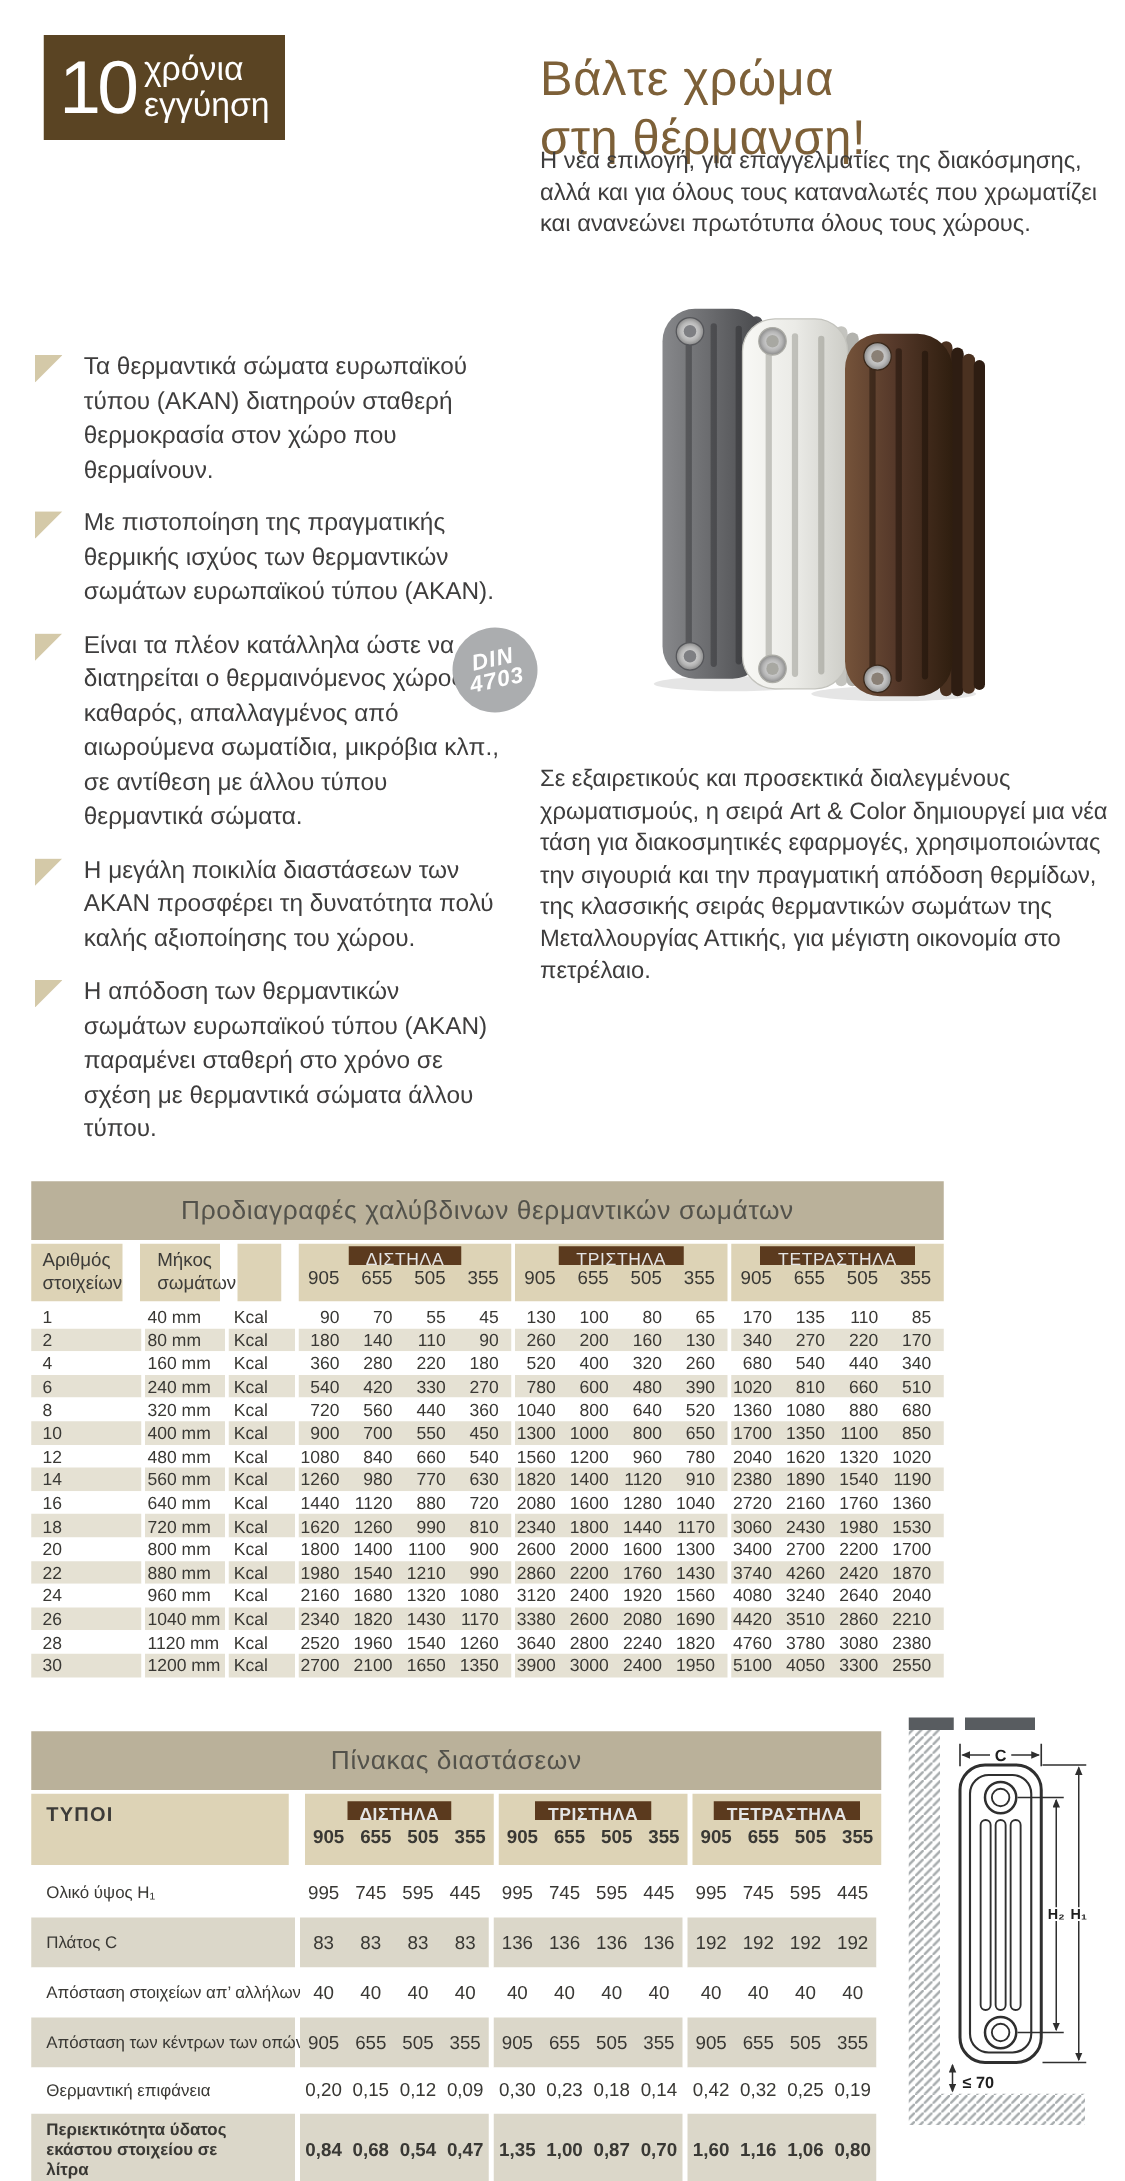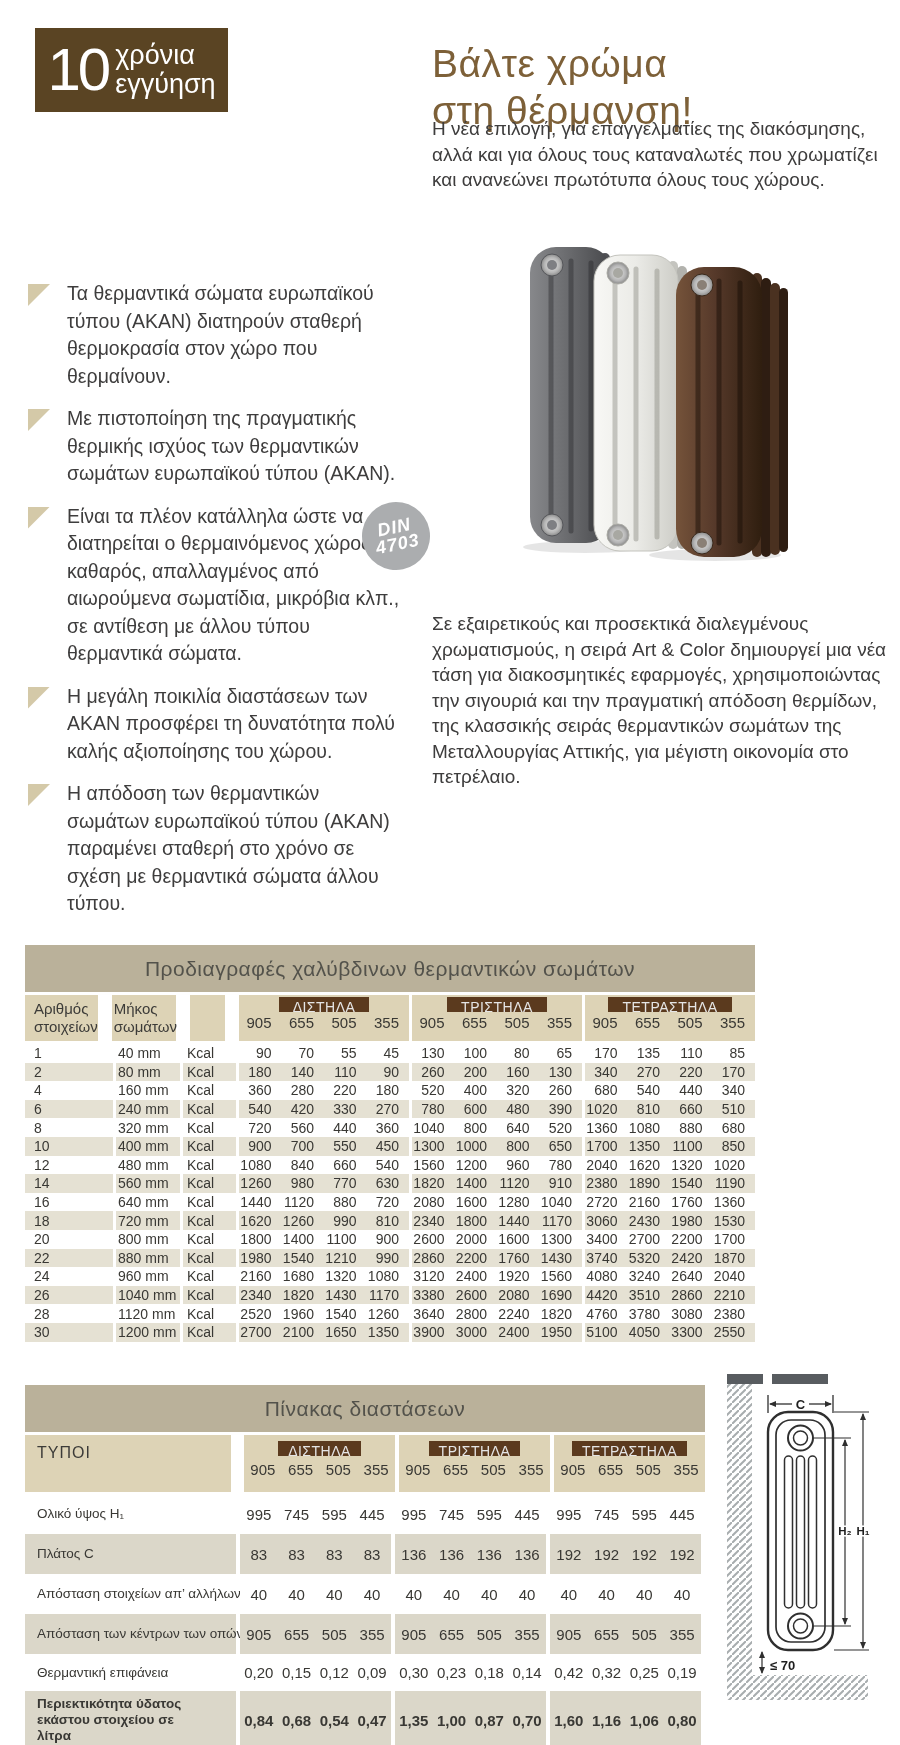--- a/index.html
+++ b/index.html
@@ -50,40 +50,40 @@
   .group-badge{background:var(--table-badge-brown);color:#e5e5e5;font-size:14px;height:15px;line-height:20px;
     padding:0 14px;letter-spacing:0.5px;white-space:nowrap;}
   .num{font-size:15px;color:#393834;}
 
   
   .table1{position:absolute;left:25px;top:945px;width:730px;}
   .t1-header{display:flex;gap:14px;margin-top:3px;height:46px;}
   .hcell{background:var(--header-beige);display:flex;flex-direction:column;justify-content:center;
     font-size:15px;line-height:18px;color:#3c3b38;}
   .h-num{width:88px;padding-left:9px;}
-  .h-len{width:64px;padding-left:2px;}
+  .h-len{width:64px;padding-left:14px;}
   .h-unit{width:53px;}
   .t1-groups{display:flex;gap:3px;}
   .t1-hgroup{width:170px;background:var(--header-beige);display:flex;flex-direction:column;align-items:center;}
   .t1-hgroup .group-badge{margin-top:2px;}
   .t1-subcols{display:flex;width:100%;margin-top:2px;}
   .t1-subcols .subcol{width:42.5px;text-align:right;padding-right:10px;}
   .t1-body{margin-top:3px;}
   .t1-row{display:flex;gap:3px;height:18.6px;font-size:14px;color:#393834;}
   .t1-row .cell{height:100%;display:flex;align-items:center;background:#fff;flex-shrink:0;}
   .t1-row.shade .cell{background:var(--row-shade-1);}
   .c-num{width:88px;padding-left:9px;}
   .c-len{width:64px;padding-left:2px;}
   .c-unit{width:53px;padding-left:4px;}
   .t1-group{width:170px;}
   .t1-group .val{width:42.5px;text-align:right;padding-right:10px;}
 
   
   .table2{position:absolute;left:25px;top:1385px;width:680px;}
-  .t2-header{display:flex;gap:13px;margin-top:3px;height:57px;}
+  .t2-header{display:flex;gap:13px;margin-top:3px;height:57px;font-weight:bold;}
   .h-types{width:211px;background:var(--header-beige);font-size:16px;letter-spacing:1px;
     padding:9px 0 0 12px;color:#3c3b38;}
   .t2-hgroup{width:151px;background:var(--header-beige);display:flex;flex-direction:column;align-items:center;}
   .t2-hgroup .group-badge{margin-top:6px;padding:0 10px;}
   .t2-subcols{display:flex;width:100%;margin-top:5px;}
   .t2-subcols .subcol{flex:1;text-align:center;}
   .t2-body{margin-top:2px;}
   .t2-row{display:flex;gap:4px;height:40px;}
   .t2-row:nth-child(5){height:37px;}
   .t2-row:nth-child(6){height:58px;font-weight:bold;}
@@ -523,21 +523,21 @@
             <span class="val">990</span>
           </span>
           <span class="cell t1-group">
             <span class="val">2860</span>
             <span class="val">2200</span>
             <span class="val">1760</span>
             <span class="val">1430</span>
           </span>
           <span class="cell t1-group">
             <span class="val">3740</span>
-            <span class="val">5320</span>
+            <span class="val">4260</span>
             <span class="val">2420</span>
             <span class="val">1870</span>
           </span>
         </div>
         <div class="t1-row">
           <span class="cell c-num">24</span>
           <span class="cell c-len">960 mm</span>
           <span class="cell c-unit">Kcal</span>
           <span class="cell t1-group">
             <span class="val">2160</span>

